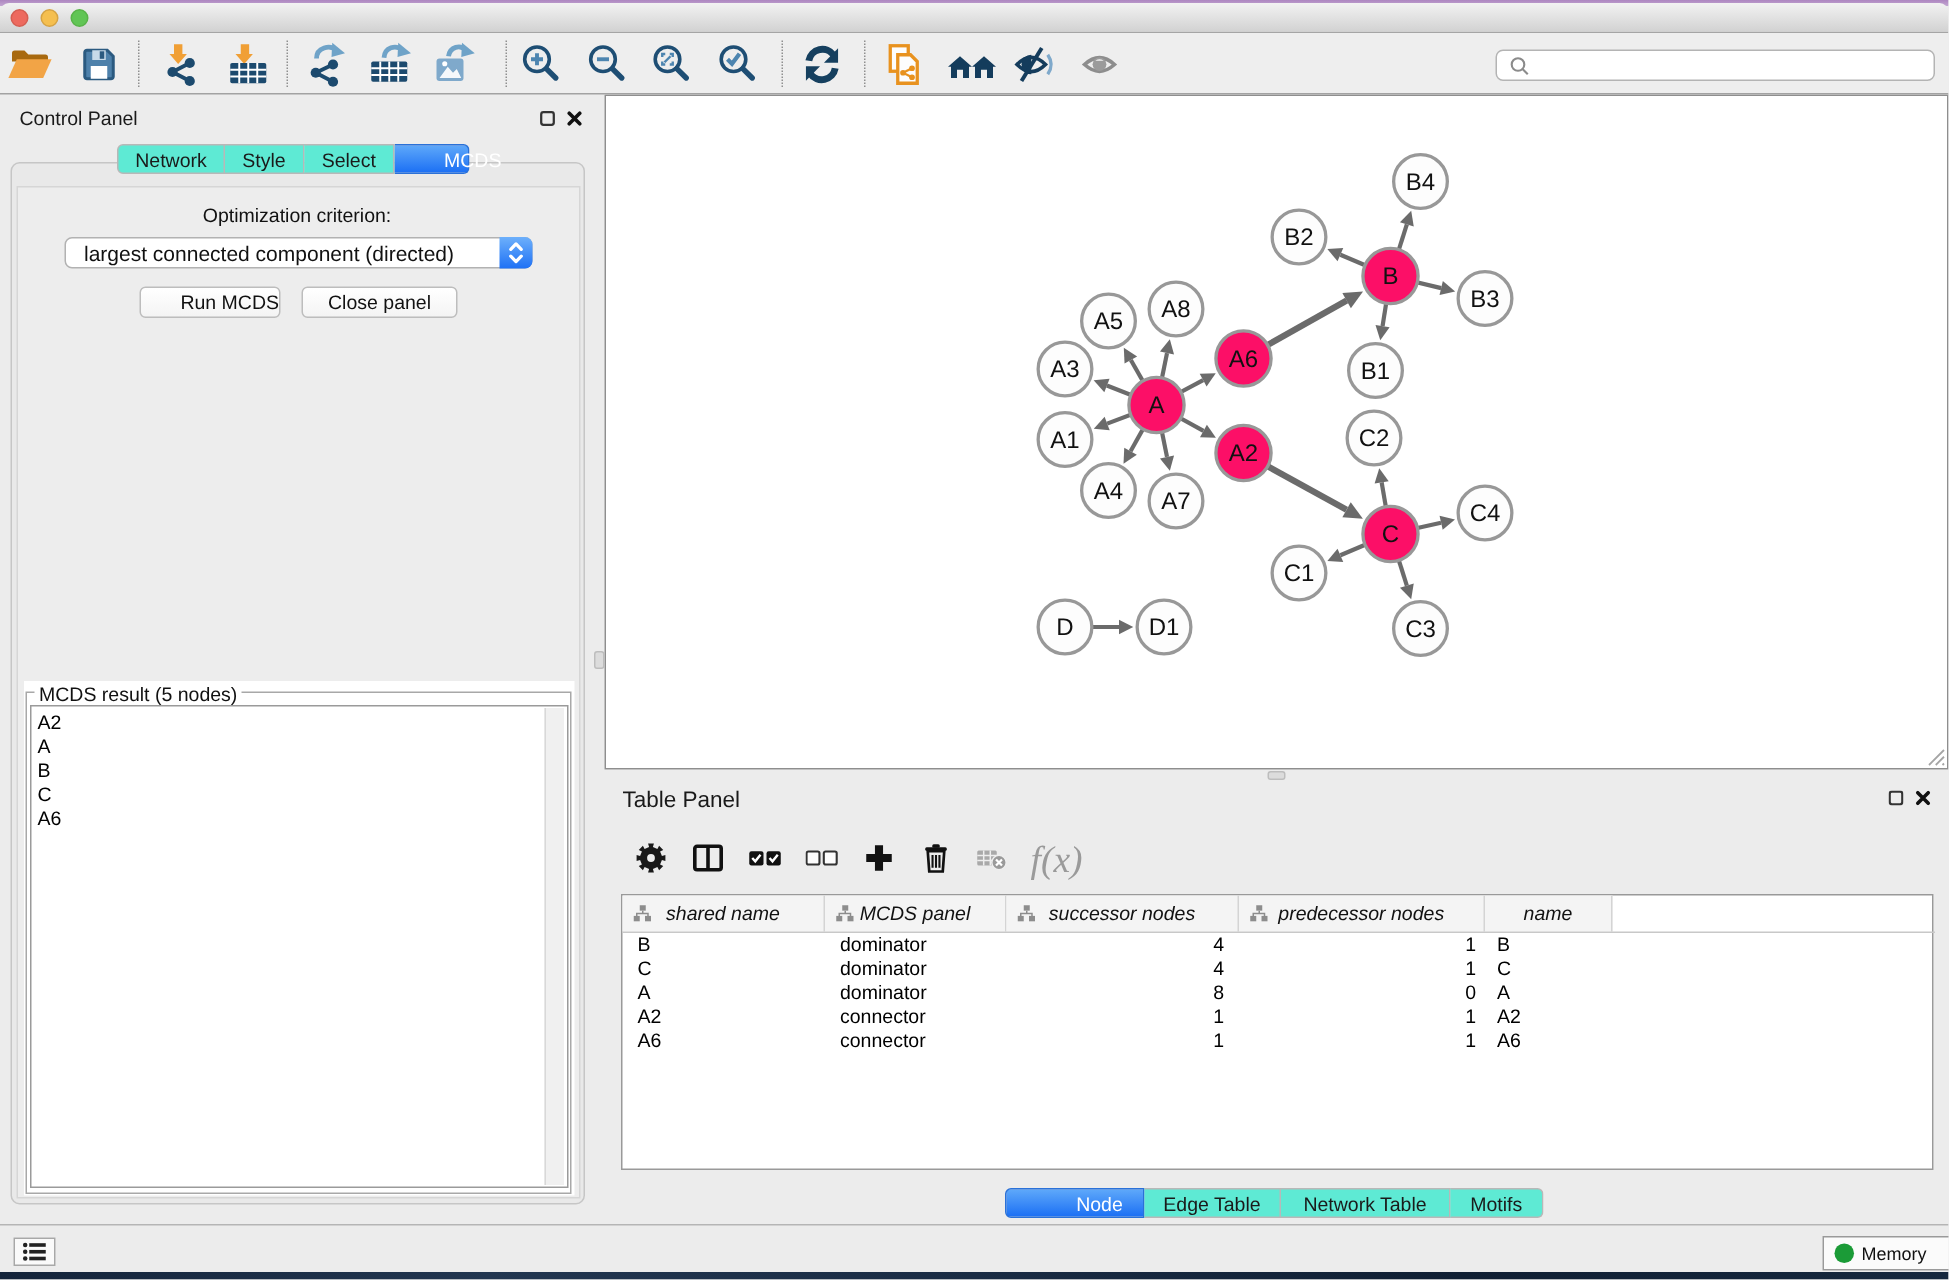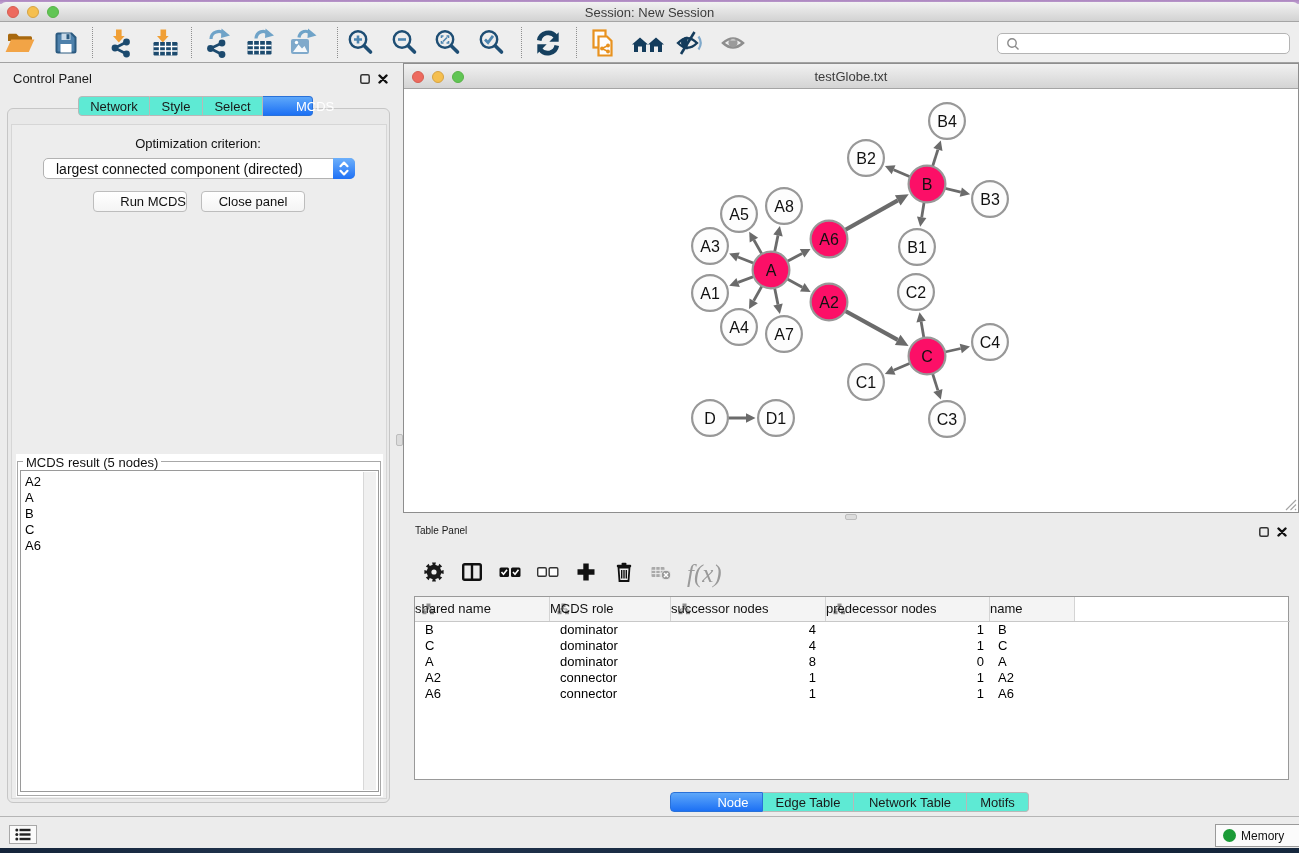--- a/index.html
+++ b/index.html
@@ -7,34 +7,33 @@
 body { font-family:"Liberation Sans", sans-serif; background:#ececec; position:relative; }
 .abs { position:absolute; }
 .tl { border-radius:50%; width:12px; height:12px; position:absolute; top:3.5px; }
 .vtsep { position:absolute; top:5px; height:31px; border-left:1px dotted #8f8f8f; }
 .tabbtn { position:absolute; height:20px; background:#5eead4; border:1px solid #b8b8b8; border-left:none;
   font-size:13px; color:#1a1a1a; text-align:center; line-height:19px; }
 .bluetab { background:linear-gradient(#5ea8fa,#1c70f4); color:#fff; border-color:#2a71d8;padding-left:33px; }
 .hdrcell { position:absolute; top:0; height:24px; background:#f4f4f4; border-right:1px solid #d4d4d4;
   font-size:13px; color:#111; }
 .hicon { position:absolute; left:7px; top:6px; }
-.htext { position:absolute; top:4px; width:100%; text-align:left; }
+.htext { position:absolute; top:4px; width:100%; text-align:center;font-style:italic; }
 .trow { position:absolute; font-size:13px; color:#000; height:16px; line-height:16px; }
 </style>
 </head>
 <body>
 
 <div class="abs" style="left:0;top:0;width:1299px;height:4px;background:linear-gradient(#ad86c0,#c3a6d2);"></div>
 <div class="abs" style="left:0;top:848px;width:1299px;height:5px;background:linear-gradient(90deg,#14243a,#223650 25%,#1a2c44 50%,#101f33 75%,#16283e);"></div>
 
 <div class="abs" style="left:0;top:2px;width:1299px;height:20px;background:linear-gradient(#f2f2f2,#d2d2d2);border-bottom:1px solid #a5a5a5;border-radius:6px 6px 0 0;">
   <div class="tl" style="left:7px;background:#ed6a5f;border:0.5px solid #d55e52;"></div>
   <div class="tl" style="left:27px;background:#f5bf4f;border:0.5px solid #d6a343;"></div>
   <div class="tl" style="left:47px;background:#61c555;border:0.5px solid #58b348;"></div>
-  <div class="abs" style="left:0;width:1299px;top:3px;text-align:center;font-size:13px;color:#3c3c3c;">Session: New Session</div>
 </div>
 
 <div id="toolbar" class="abs" style="left:0;top:22px;width:1299px;height:41px;background:#eeeeee;border-bottom:1px solid #a2a2a2;">
   <svg class="abs" style="left:3px;top:4px" width="34" height="34" viewBox="0 0 34 34">
       <path d="M5 9.5 c0-1.2 .6-1.8 1.8-1.8 h6.5 l2.6 2.6 h11.3 c1.2 0 1.8 .6 1.8 1.8 v2.9 H5 z" fill="#a8690f"></path>
       <polygon points="2.6,26 8.2,13.5 31.4,13.5 25.8,26" fill="#f2a446"></polygon>
     </svg>
 <svg class="abs" style="left:48.5px;top:4px" width="34" height="34" viewBox="0 0 34 34">
       <path d="M7.5 9 c0-.8 .7-1.5 1.5-1.5 h13.5 l4 4 V25 c0 .8-.7 1.5-1.5 1.5 H9 c-.8 0-1.5-.7-1.5-1.5 z" fill="#4e81ab" stroke="#2b5a80" stroke-width="2"></path>
       <rect x="11.5" y="18" width="11" height="8.5" fill="#fff"></rect>
@@ -184,26 +183,20 @@
 
 <div class="abs" style="left:16px;top:454px;width:367px;height:343px;background:#fff;"></div>
 <div class="abs" style="left:17px;top:461px;width:364px;height:335px;border:1px solid #a8a8a8;"></div>
 <div class="abs" style="left:23px;top:455px;background:#fff;padding:0 3px;font-size:13px;color:#111;">MCDS result (5 nodes)</div>
 <div class="abs" style="left:20px;top:470px;width:359px;height:322px;background:#fff;border:1px solid #9a9a9a;">
   <div class="abs" style="left:4px;top:3px;font-size:13px;line-height:16px;color:#000;">A2<br>A<br>B<br>C<br>A6</div>
   <div class="abs" style="right:2px;top:1px;width:13px;height:318px;background:#f0f0f0;border-left:1px solid #d8d8d8;"></div>
 </div>
 
 <div class="abs" style="left:403px;top:63px;width:896px;height:450px;border:1px solid #8e8e8e;background:#fff;">
-  <div class="abs" style="left:0;top:0;width:894px;height:25px;background:linear-gradient(#f1f1f1,#d4d4d4);border-bottom:1px solid #a5a5a5;">
-    <div class="tl" style="left:8px;top:7px;background:#ed6a5f;border:0.5px solid #d55e52;"></div>
-    <div class="tl" style="left:28px;top:7px;background:#f5bf4f;border:0.5px solid #d6a343;"></div>
-    <div class="tl" style="left:48px;top:7px;background:#61c555;border:0.5px solid #58b348;"></div>
-    <div class="abs" style="left:0;width:894px;top:5px;text-align:center;font-size:13px;color:#3c3c3c;">testGlobe.txt</div>
-  </div>
   <svg class="abs" style="left:0;top:26px;" width="894" height="423" font-family="Liberation Sans, sans-serif">
 <line x1="367.0" y1="180.0" x2="349.9" y2="150.0" stroke="#6b6b6b" stroke-width="2.8"></line>
 <polygon points="345.7,152.4 345.2,141.8 354.1,147.7" fill="#6b6b6b"></polygon>
 <line x1="367.0" y1="180.0" x2="374.0" y2="145.4" stroke="#6b6b6b" stroke-width="2.8"></line>
 <polygon points="369.3,144.4 375.9,136.1 378.7,146.4" fill="#6b6b6b"></polygon>
 <line x1="367.0" y1="180.0" x2="333.9" y2="167.0" stroke="#6b6b6b" stroke-width="2.8"></line>
 <polygon points="332.2,171.5 325.1,163.5 335.7,162.5" fill="#6b6b6b"></polygon>
 <line x1="367.0" y1="180.0" x2="334.1" y2="192.4" stroke="#6b6b6b" stroke-width="2.8"></line>
 <polygon points="335.8,196.9 325.2,195.8 332.4,187.9" fill="#6b6b6b"></polygon>
 <line x1="367.0" y1="180.0" x2="349.7" y2="210.8" stroke="#6b6b6b" stroke-width="2.8"></line>
@@ -280,21 +273,21 @@
 <text x="523" y="271.5" text-anchor="middle" font-size="16" fill="#111">C</text>
 </svg>
   <svg class="abs" style="right:1px;bottom:1px" width="14" height="14" viewBox="0 0 14 14">
       <path d="M13 3 L3 13 M13 7.5 L7.5 13 M13 12 L12 13" stroke="#a5a5a5" stroke-width="1.2"></path>
     </svg>
 </div>
 
 <div class="abs" style="left:396px;top:434px;width:7px;height:12px;background:#dcdcdc;border:1px solid #bdbdbd;border-radius:2px;"></div>
 <div class="abs" style="left:845px;top:514px;width:12px;height:6px;background:#dcdcdc;border:1px solid #bdbdbd;border-radius:2px;"></div>
 
-<div class="abs" style="left:415px;top:525px;font-size:10px;color:#1a1a1a;">Table Panel</div>
+<div class="abs" style="left:415px;top:525px;font-size:15px;color:#1a1a1a;">Table Panel</div>
 <svg class="abs" style="left:1259px;top:527px" width="10" height="10" viewBox="0 0 10 10">
     <rect x="0.8" y="0.8" width="8.4" height="8.4" rx="1.5" fill="none" stroke="#333" stroke-width="1.5"></rect>
   </svg>
 <svg class="abs" style="left:1277px;top:527px" width="10" height="10" viewBox="0 0 10 10">
     <path d="M1.5 1.5 L8.5 8.5 M8.5 1.5 L1.5 8.5" stroke="#111" stroke-width="2.4" stroke-linecap="round"></path>
   </svg>
 
 <div id="tptools">
 <svg class="abs" style="left:423px;top:561px" width="22" height="22" viewBox="0 0 22 22">
       <polygon points="20.60,9.05 20.60,12.95 18.29,12.27 17.05,15.26 19.17,16.41 16.41,19.17 15.26,17.05 12.27,18.29 12.95,20.60 9.05,20.60 9.73,18.29 6.74,17.05 5.59,19.17 2.83,16.41 4.95,15.26 3.71,12.27 1.40,12.95 1.40,9.05 3.71,9.73 4.95,6.74 2.83,5.59 5.59,2.83 6.74,4.95 9.73,3.71 9.05,1.40 12.95,1.40 12.27,3.71 15.26,4.95 16.41,2.83 19.17,5.59 17.05,6.74 18.29,9.73" fill="#1a1a1a"></polygon>
@@ -351,21 +344,21 @@
       </svg>
     <div class="htext">shared name</div>
   </div>
   <div class="hdrcell" style="left:135px;width:121px;">
     <svg class="hicon" width="13" height="12" viewBox="0 0 13 12">
         <rect x="4.5" y="0.5" width="4" height="3.6" fill="#8d8d8d"></rect>
         <rect x="0.5" y="7.6" width="4" height="3.6" fill="#8d8d8d"></rect>
         <rect x="8" y="7.6" width="4" height="3.6" fill="#8d8d8d"></rect>
         <path d="M6.5 4.1 V6 M2.5 7.6 V6 H10 V7.6" fill="none" stroke="#8d8d8d" stroke-width="1"></path>
       </svg>
-    <div class="htext">MCDS role</div>
+    <div class="htext">MCDS panel</div>
   </div>
   <div class="hdrcell" style="left:256px;width:155px;">
     <svg class="hicon" width="13" height="12" viewBox="0 0 13 12">
         <rect x="4.5" y="0.5" width="4" height="3.6" fill="#8d8d8d"></rect>
         <rect x="0.5" y="7.6" width="4" height="3.6" fill="#8d8d8d"></rect>
         <rect x="8" y="7.6" width="4" height="3.6" fill="#8d8d8d"></rect>
         <path d="M6.5 4.1 V6 M2.5 7.6 V6 H10 V7.6" fill="none" stroke="#8d8d8d" stroke-width="1"></path>
       </svg>
     <div class="htext">successor nodes</div>
   </div>

